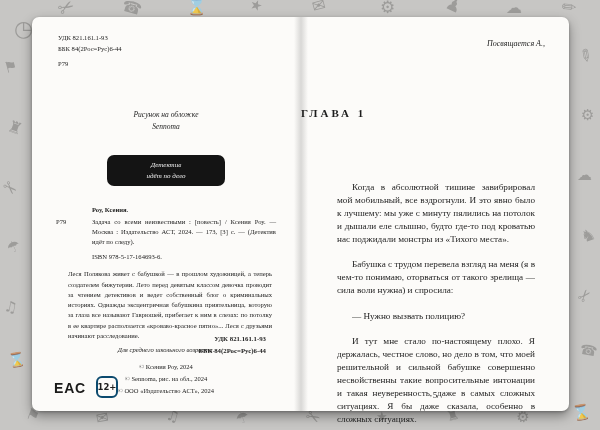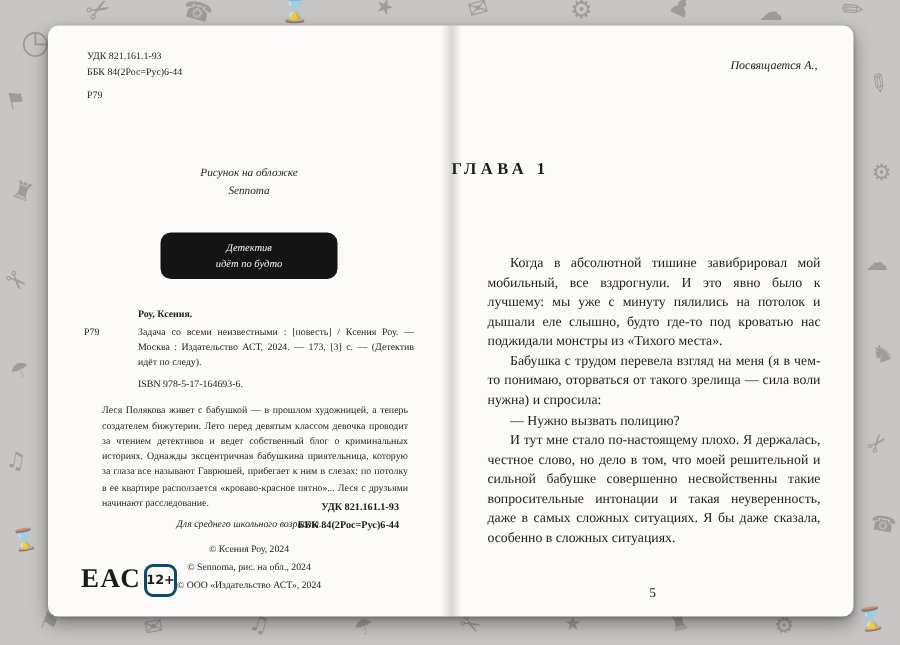--- a/index.html
+++ b/index.html
@@ -49,36 +49,36 @@
   .biblio .author { margin-left:36px; font-weight:bold; margin-bottom:2px; }
   .biblio .catalog { position:relative; padding-left:36px; text-align:justify; }
   .biblio .catalog .cat-code { position:absolute; left:0; top:0; }
   .biblio .isbn { margin-left:36px; margin-top:5px; }
   .biblio .annotation { margin-top:8px; padding:0 4px 0 12px; text-align:justify; line-height:1.55; }
   .biblio .audience { margin-top:4px; text-align:center; font-style:italic; }
   .udk-bottom { position:absolute; right:34px; top:316px; text-align:right;
     font-weight:bold; font-size:6.8px; line-height:1.7; }
   .copyrights { position:absolute; left:0; right:0; top:344px; text-align:center;
     font-size:6.5px; line-height:1.85; }
-  .eac { position:absolute; left:22px; bottom:15px; font-family:Liberation Serif, serif;
-    font-weight:bold; font-size:18px; letter-spacing:1px; color:#1a1a1a; }
+  .eac { position:absolute; left:22px; bottom:15px; font-family:Liberation Sans, sans-serif;
+    font-weight:bold; font-size:14px; letter-spacing:1px; color:#1a1a1a; }
   .age-badge { position:absolute; left:64px; bottom:13px; width:22px; height:22px;
     border:2px solid #0c4a6e; border-radius:6px; display:flex; align-items:center; justify-content:center;
     font-family:"DejaVu Sans", sans-serif; font-weight:bold; font-size:8.5px; }
 
   
   .dedication { position:absolute; top:20px; right:24px; text-align:right;
     font-style:italic; font-size:8px; line-height:1.8;margin-left:25px; }
   .chapter-label { position:absolute; top:90px; left:0; right:0; text-align:left;
     font-weight:bold; font-size:11px; letter-spacing:3px; }
   .chapter-title { position:absolute; top:108px; left:0; right:0; text-align:center;
     font-weight:bold; font-size:14.5px; line-height:1.25; }
   .body-text { position:absolute; top:152px; left:24px; right:22px;
     font-size:9.2px; line-height:1.42; text-align:justify; }
-  .body-text p { text-indent:15px; margin:0; }
+  .body-text p { text-indent:15px; margin:12px; }
   .page-number { position:absolute; bottom:11px; left:0; right:0; text-align:center; font-size:9px; }
 </style>
 </head>
 <body>
 
 <div id="bg-doodles">
     <span class="doodle" style="left: 14px; top: 16px; font-size: 22px; transform: rotate(0deg);">◷</span>
     <span class="doodle" style="left: 58px; top: -4px; font-size: 19px; transform: rotate(-30deg);">✂</span>
     <span class="doodle" style="left: 122px; top: -2px; font-size: 16px; transform: rotate(15deg);">☎</span>
     <span class="doodle" style="left: 186px; top: -4px; font-size: 17px; transform: rotate(0deg);">⌛</span>
@@ -120,21 +120,21 @@
       <div class="code">Р79</div>
     </div>
 
     <div class="cover-credit">
       <div>Рисунок на обложке</div>
       <div>Sennoma</div>
     </div>
 
     <div class="plaque">
       <div>Детектив</div>
-      <div>идёт по будто</div>
+      <div>идёт по дело</div>
     </div>
 
     <div class="biblio">
       <div class="author">Роу, Ксения.</div>
       <div class="catalog">
         <span class="cat-code">Р79</span>
         <span>Задача со всеми неизвестными : [повесть] / Ксения Роу. — Москва : Издательство АСТ, 2024. — 173, [3] с. — (Детектив идёт по следу).</span>
       </div>
       <div class="isbn">ISBN 978-5-17-164693-6.</div>
       <div class="annotation">Леся Полякова живет с бабушкой — в прошлом художницей, а теперь создателем бижутерии. Лето перед девятым классом девочка проводит за чтением детективов и ведет собственный блог о криминальных историях. Однажды эксцентричная бабушкина приятельница, которую за глаза все называют Гаврюшей, прибегает к ним в слезах: по потолку в ее квартире расползается «кроваво-красное пятно»... Леся с друзьями начинают расследование.</div>

